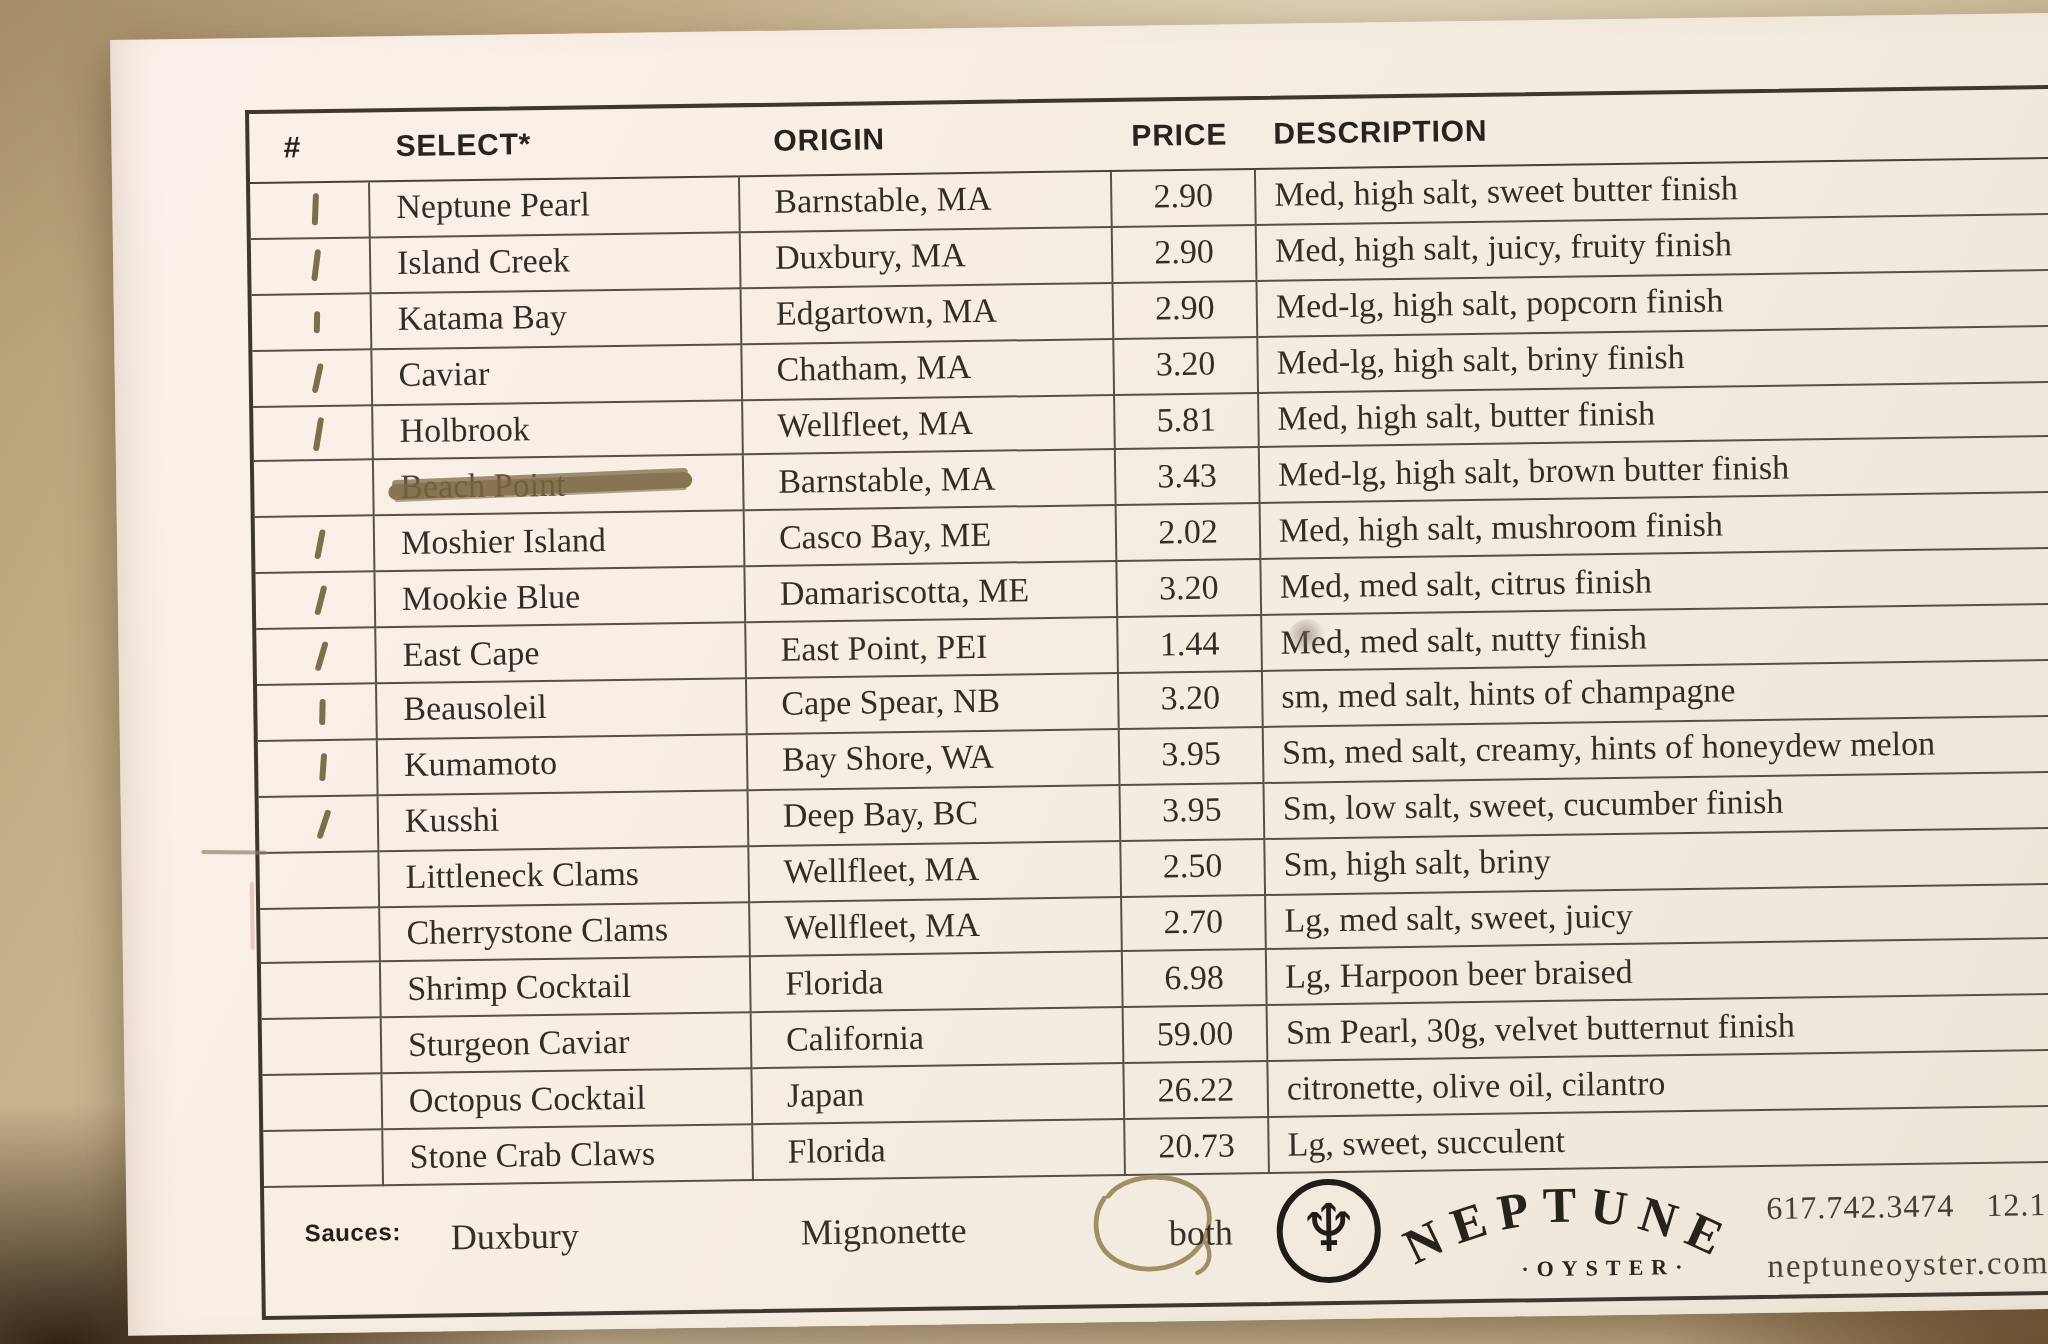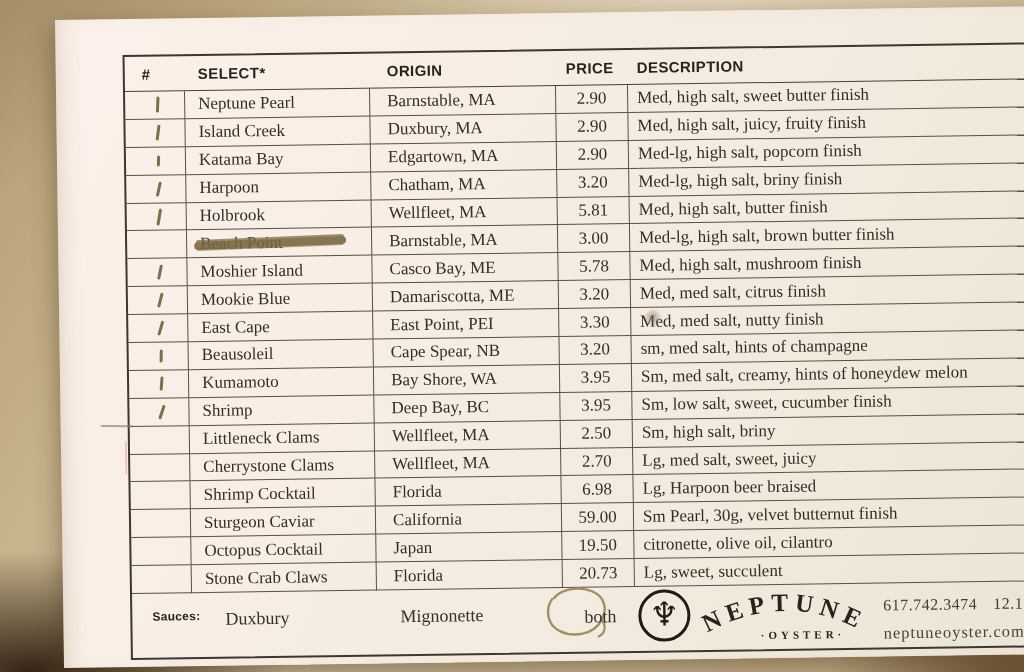--- a/index.html
+++ b/index.html
@@ -140,21 +140,21 @@
           <div class="td c-org">Edgartown, MA</div>
           <div class="td c-pr">2.90</div>
           <div class="td c-desc">Med-lg, high salt, popcorn finish</div>
         </div>
 
         <div class="tr">
           <div class="td c-num">
             <span class="tally" style="height: 15px; transform: rotate(13deg);"></span>
           </div>
           <div class="td c-sel">
-            <span class="nm">Harpoon</span>
+            <span class="nm">Caviar</span>
 
           </div>
           <div class="td c-org">Chatham, MA</div>
           <div class="td c-pr">3.20</div>
           <div class="td c-desc">Med-lg, high salt, briny finish</div>
         </div>
 
         <div class="tr">
           <div class="td c-num">
             <span class="tally" style="height: 17px; transform: rotate(10deg);"></span>
@@ -170,34 +170,34 @@
 
         <div class="tr struck">
           <div class="td c-num">
             
           </div>
           <div class="td c-sel">
             <span class="nm">Beach Point</span>
             <span class="scribble"></span>
           </div>
           <div class="td c-org">Barnstable, MA</div>
-          <div class="td c-pr">3.00</div>
+          <div class="td c-pr">3.43</div>
           <div class="td c-desc">Med-lg, high salt, brown butter finish</div>
         </div>
 
         <div class="tr">
           <div class="td c-num">
             <span class="tally" style="height: 15px; transform: rotate(12deg);"></span>
           </div>
           <div class="td c-sel">
             <span class="nm">Moshier Island</span>
 
           </div>
           <div class="td c-org">Casco Bay, ME</div>
-          <div class="td c-pr">5.78</div>
+          <div class="td c-pr">2.02</div>
           <div class="td c-desc">Med, high salt, mushroom finish</div>
         </div>
 
         <div class="tr">
           <div class="td c-num">
             <span class="tally" style="height: 15px; transform: rotate(15deg);"></span>
           </div>
           <div class="td c-sel">
             <span class="nm">Mookie Blue</span>
 
@@ -209,21 +209,21 @@
 
         <div class="tr">
           <div class="td c-num">
             <span class="tally" style="height: 15px; transform: rotate(17deg);"></span>
           </div>
           <div class="td c-sel">
             <span class="nm">East Cape</span>
 
           </div>
           <div class="td c-org">East Point, PEI</div>
-          <div class="td c-pr">3.30</div>
+          <div class="td c-pr">1.44</div>
           <div class="td c-desc">Med, med salt, nutty finish</div>
         </div>
 
         <div class="tr">
           <div class="td c-num">
             <span class="tally" style="height: 13px; transform: rotate(2deg);"></span>
           </div>
           <div class="td c-sel">
             <span class="nm">Beausoleil</span>
 
@@ -244,21 +244,21 @@
           <div class="td c-org">Bay Shore, WA</div>
           <div class="td c-pr">3.95</div>
           <div class="td c-desc">Sm, med salt, creamy, hints of honeydew melon</div>
         </div>
 
         <div class="tr">
           <div class="td c-num">
             <span class="tally" style="height: 15px; transform: rotate(19deg);"></span>
           </div>
           <div class="td c-sel">
-            <span class="nm">Shrimp</span>
+            <span class="nm">Kusshi</span>
 
           </div>
           <div class="td c-org">Deep Bay, BC</div>
           <div class="td c-pr">3.95</div>
           <div class="td c-desc">Sm, low salt, sweet, cucumber finish</div>
         </div>
 
         <div class="tr">
           <div class="td c-num">
             
@@ -313,21 +313,21 @@
 
         <div class="tr">
           <div class="td c-num">
             
           </div>
           <div class="td c-sel">
             <span class="nm">Octopus Cocktail</span>
 
           </div>
           <div class="td c-org">Japan</div>
-          <div class="td c-pr">19.50</div>
+          <div class="td c-pr">26.22</div>
           <div class="td c-desc">citronette, olive oil, cilantro</div>
         </div>
 
         <div class="tr">
           <div class="td c-num">
             
           </div>
           <div class="td c-sel">
             <span class="nm">Stone Crab Claws</span>
 

